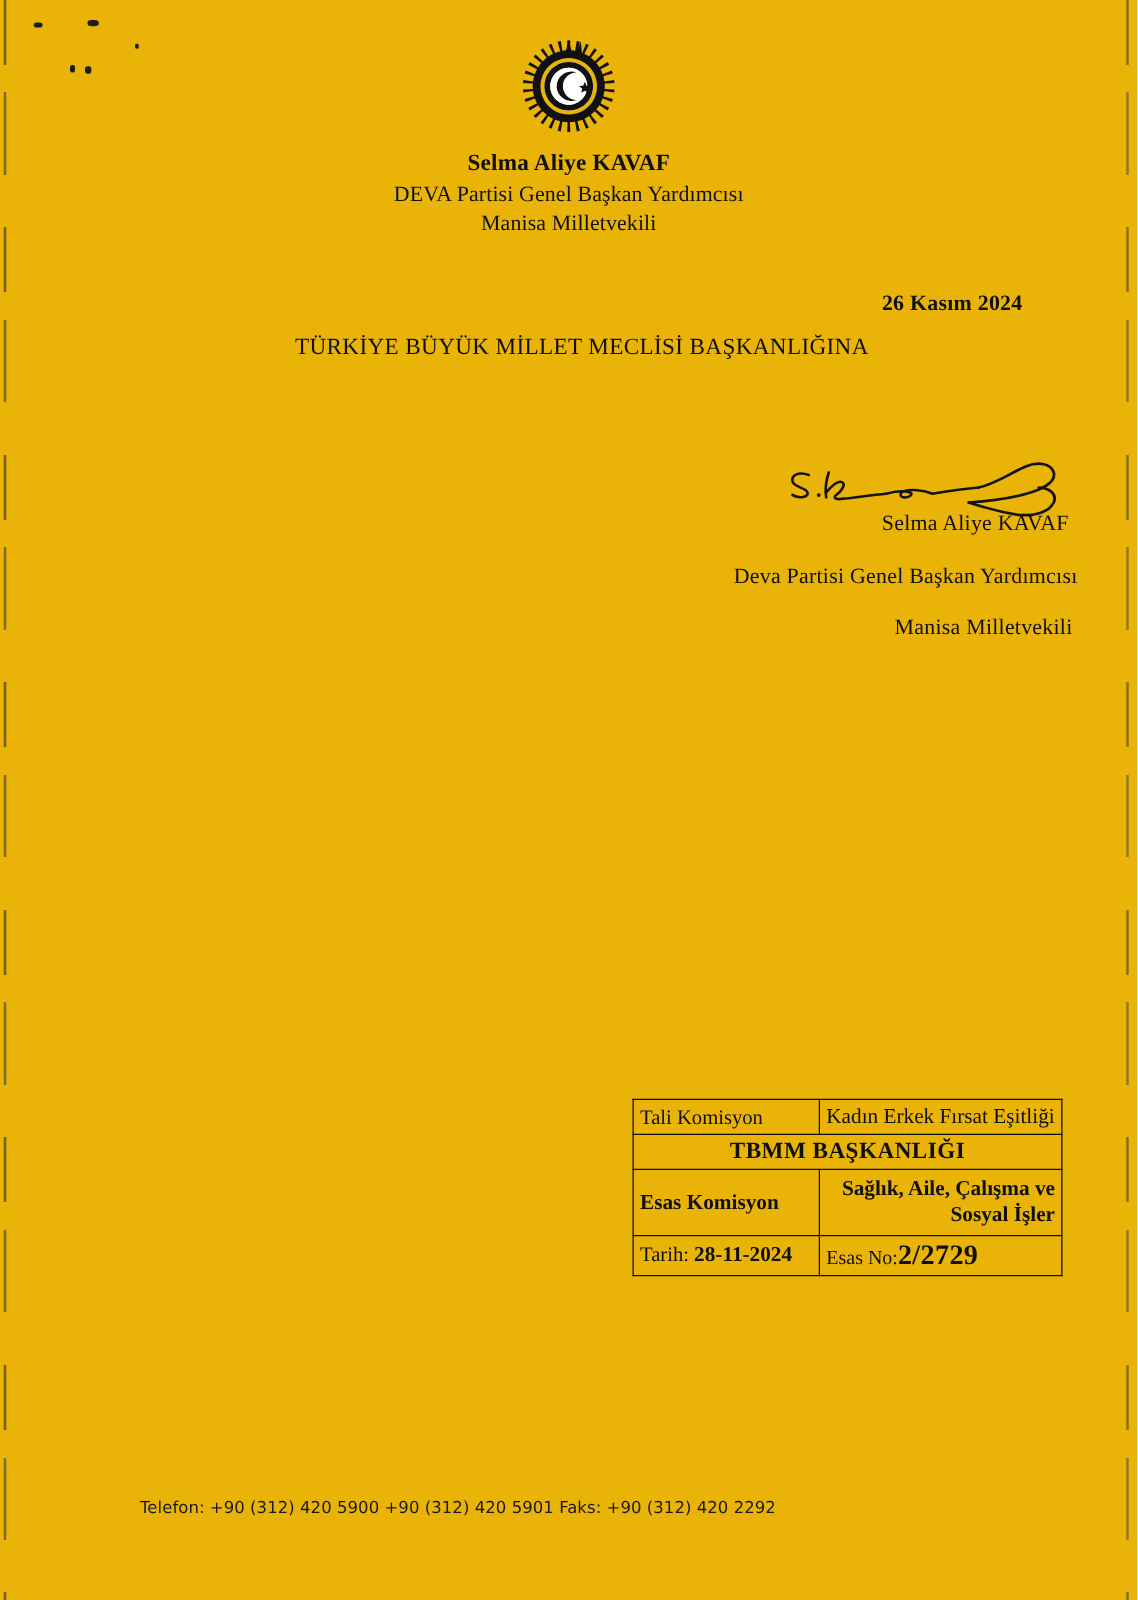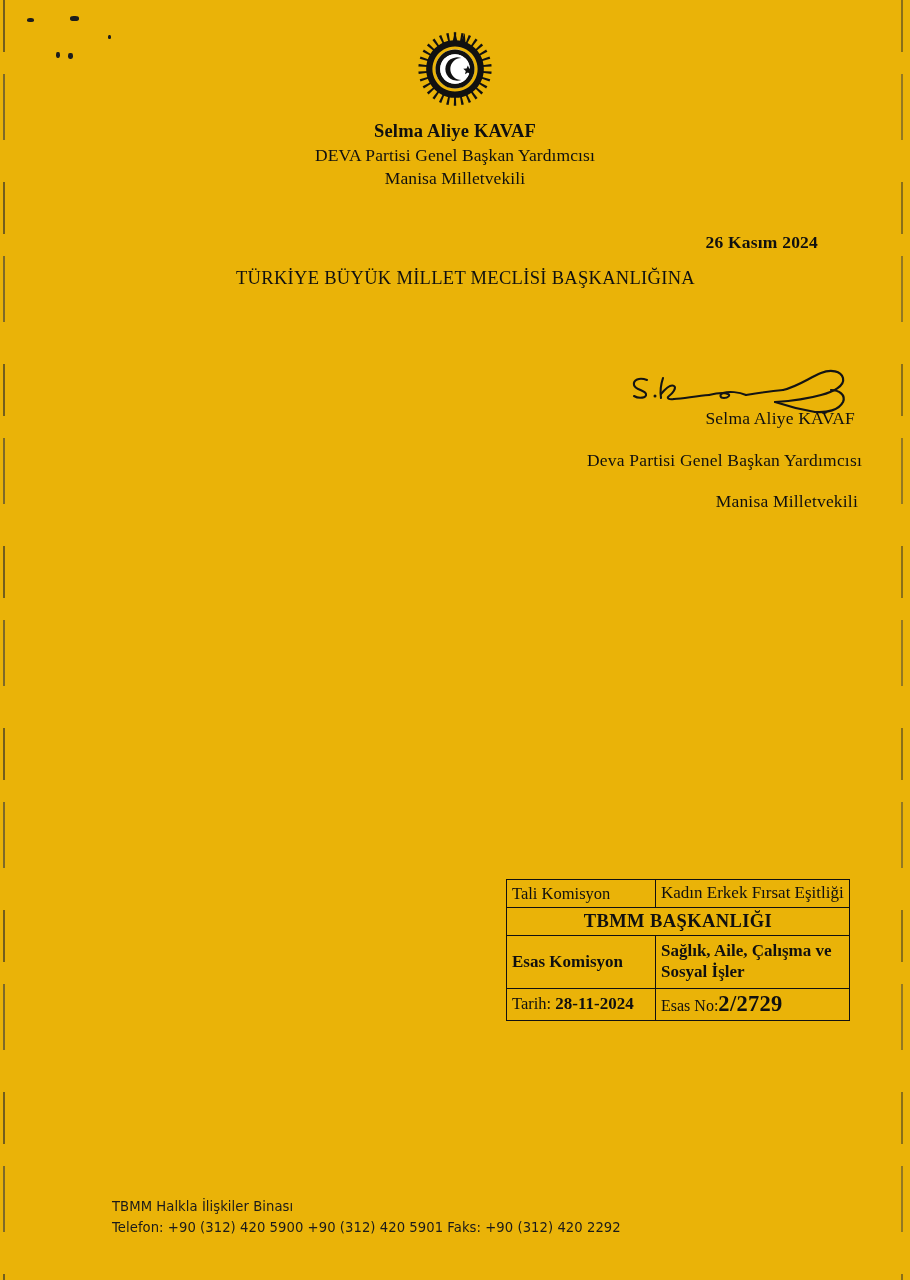--- a/index.html
+++ b/index.html
@@ -177,20 +177,21 @@
   }
   .stamp .s-val {
     font-size: 17px;
     height: 25px;
   }
   .stamp .s-val-bold {
     font-weight: bold;
     font-size: 17px;
     height: 50px;
     line-height: 1.22;
+    text-align: right;
   }
   .stamp .s-date {
     font-size: 16.5px;
     height: 29px;
     white-space: nowrap;
   }
   .stamp .s-date b { font-size: 17px; }
   .stamp .s-esas {
     font-size: 16px;
     height: 29px;
@@ -393,17 +394,16 @@
         <td class="s-val-bold">Sağlık, Aile, Çalışma ve Sosyal İşler</td>
       </tr>
       <tr>
         <td class="s-date"><span>Tarih:</span> <b>28-11-2024</b></td>
         <td class="s-esas"><span>Esas No:</span><span class="num">2/2729</span></td>
       </tr>
     </tbody>
   </table>
 
   <div class="footer">
-    <div>TBMM Halkla İlişkiler Binası</div>
     <div>Telefon: +90 (312) 420 5900 +90 (312) 420 5901 Faks: +90 (312) 420 2292</div>
   </div>
 
 </div>
 
 </body></html>

